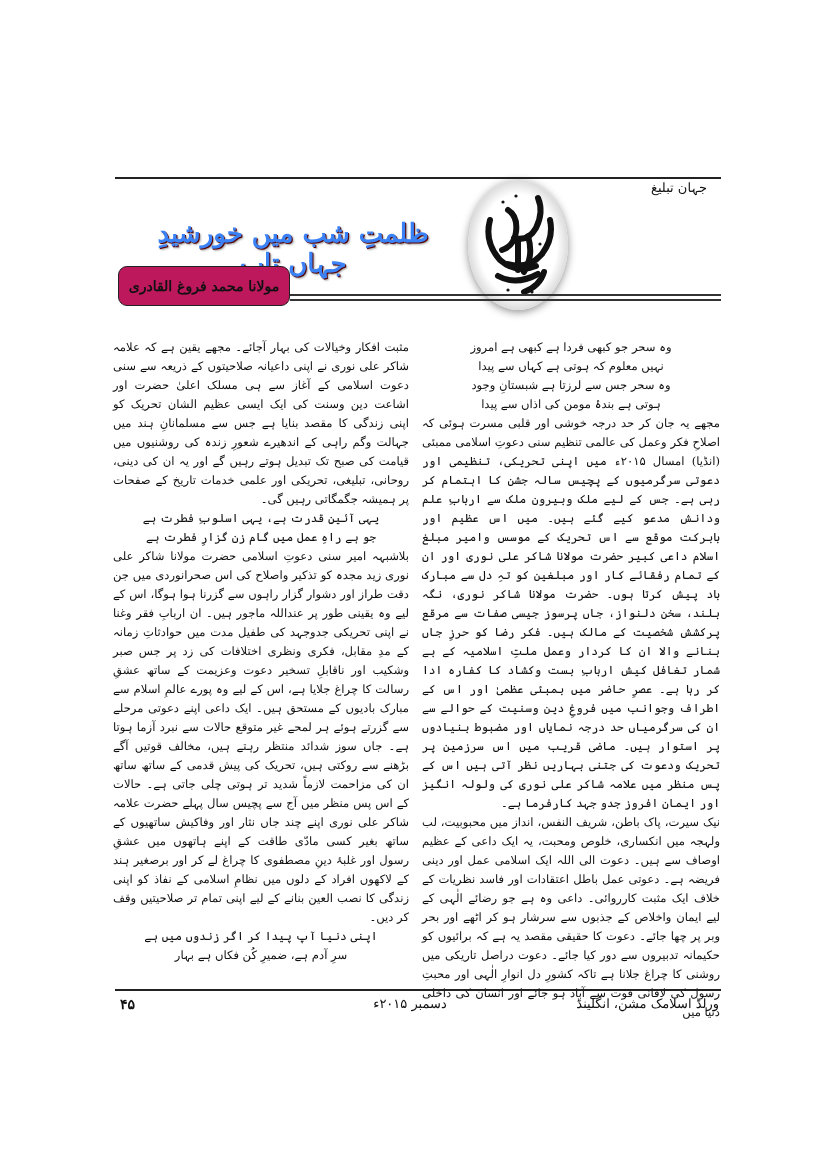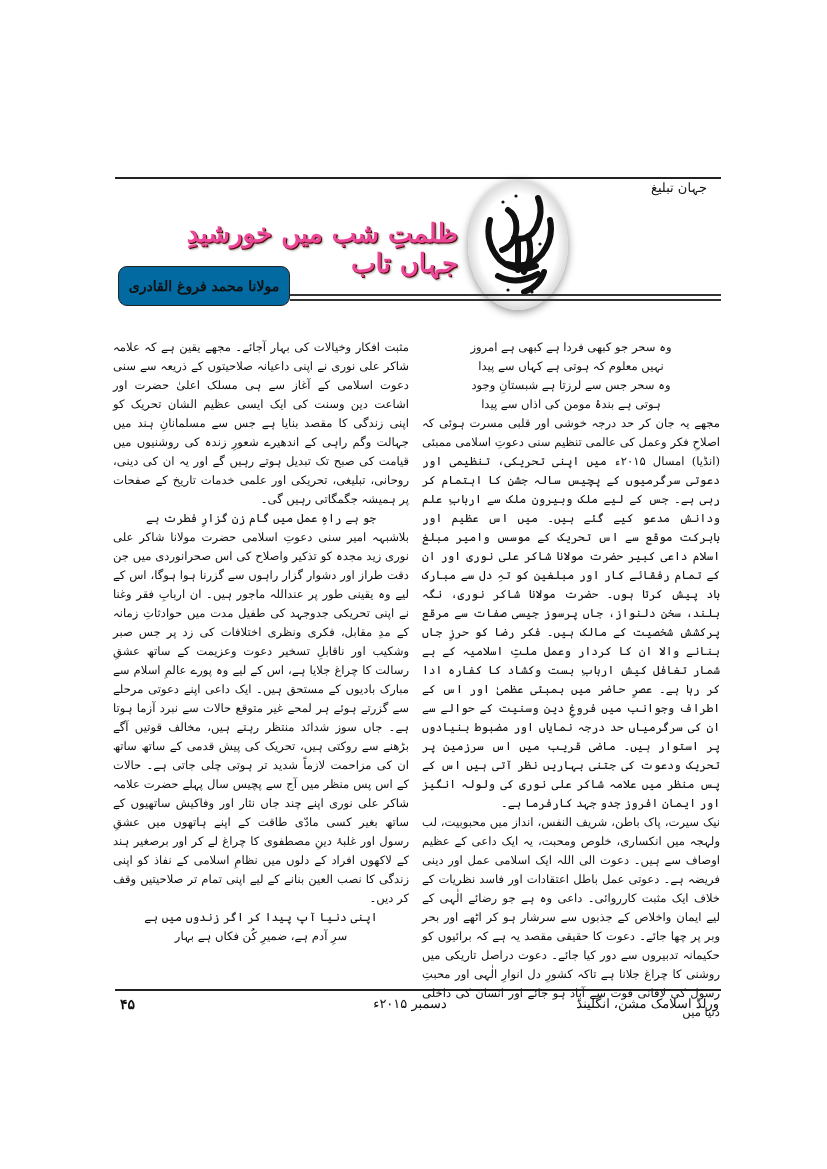--- a/index.html
+++ b/index.html
@@ -5,27 +5,27 @@
   html, body { margin:0; padding:0; }
   body { width:827px; height:1169px; background:#ffffff; position:relative; overflow:hidden;
          font-family:"DejaVu Sans", sans-serif; color:#111; }
   .abs { position:absolute; }
   .rule-top { left:115px; top:177px; width:606px; height:2px; background:#222; }
   .section-label { right:120px; top:180px; font-size:13px; direction:rtl; font-family:"DejaVu Serif", serif; }
   .logo { left:468px; top:180px; width:100px; height:130px; border-radius:50%;
           background:radial-gradient(ellipse at 50% 50%, #fff 55%, #ddd 70%, #888 100%);
           box-shadow:0 2px 8px rgba(0,0,0,.45); overflow:hidden; }
   .logo svg { width:100%; height:100%; }
-  .title { left:128px; top:218px; width:330px; direction:rtl;
-           font-family:"DejaVu Serif", serif; font-size:26px; font-weight:bold; color:#ec4899;
+  .title { left:128px; top:218px; width:330px; text-align:center; direction:rtl;
+           font-family:"DejaVu Serif", serif; font-size:26px; font-weight:bold; color:#3b82f6;
            text-shadow:1px 1px 0 #5a0000, 2px 2px 2px rgba(0,0,0,.35); letter-spacing:0; }
   .double-rule { left:290px; top:294px; width:431px; height:7px;
                  border-top:2px solid #333; border-bottom:2px solid #333; box-sizing:border-box; }
   .author-box { left:118px; top:266px; width:170px; height:38px; border:1.5px solid #222;
-                border-radius:9px; background:#0369a1; display:flex; align-items:center; justify-content:center;
+                border-radius:9px; background:#be185d; display:flex; align-items:center; justify-content:center;
                 direction:rtl; font-family:"DejaVu Serif", serif; font-size:14px; font-weight:bold; }
   .col { top:338px; direction:rtl; text-align:justify; font-family:"DejaVu Serif", serif;
          font-size:11.6px; line-height:19px; }
   .col-right { left:422px; width:298px; }
   .col-left { left:113px; width:296px; top:338px; }
   .col p { margin:0; text-align-last:right; }
   .verse { text-align:center !important; text-align-last:center !important; margin:0; }
   .verse-block { padding:0 40px; }
   .rule-bottom { left:115px; top:989px; width:606px; height:2px; background:#222; }
   .footer { top:996px; font-family:"DejaVu Serif", serif; font-size:13px; direction:rtl;text-align:right; }
@@ -78,20 +78,21 @@
     <p class="verse">وہ سحر جس سے لرزتا ہے شبستانِ وجود</p>
     <p class="verse">ہوتی ہے بندۂ مومن کی اذاں سے پیدا</p>
   </div>
   <p>مجھے یہ جان کر حد درجہ خوشی اور قلبی مسرت ہوئی کہ اصلاحِ فکر وعمل کی عالمی تنظیم سنی دعوتِ اسلامی ممبئی (انڈیا) امسال ۲۰۱۵ء میں اپنی تحریکی، تنظیمی اور دعوتی سرگرمیوں کے پچیس سالہ جشن کا اہتمام کر رہی ہے۔ جس کے لیے ملک وبیرون ملک سے اربابِ علم ودانش مدعو کیے گئے ہیں۔ میں اس عظیم اور بابرکت موقع سے اس تحریک کے موسس وامیر مبلغ اسلام داعی کبیر حضرت مولانا شاکر علی نوری اور ان کے تمام رفقائے کار اور مبلغین کو تہِ دل سے مبارک باد پیش کرتا ہوں۔ حضرت مولانا شاکر نوری، نگہ بلند، سخن دلنواز، جاں پرسوز جیسی صفات سے مرقع پرکشش شخصیت کے مالک ہیں۔ فکر رضا کو حرزِ جاں بنانے والا ان کا کردار وعمل ملتِ اسلامیہ کے بے شمار تغافل کیش اربابِ بست وکشاد کا کفارہ ادا کر رہا ہے۔ عصرِ حاضر میں بمبئی عظمیٰ اور اس کے اطراف وجوانب میں فروغِ دین وسنیت کے حوالے سے ان کی سرگرمیاں حد درجہ نمایاں اور مضبوط بنیادوں پر استوار ہیں۔ ماضی قریب میں اس سرزمین پر تحریک ودعوت کی جتنی بہاریں نظر آتی ہیں اس کے پس منظر میں علامہ شاکر علی نوری کی ولولہ انگیز اور ایمان افروز جدو جہد کارفرما ہے۔</p>
   <p>نیک سیرت، پاک باطن، شریف النفس، انداز میں محبوبیت، لب ولہجہ میں انکساری، خلوص ومحبت، یہ ایک داعی کے عظیم اوصاف سے ہیں۔ دعوت الی اللہ ایک اسلامی عمل اور دینی فریضہ ہے۔ دعوتی عمل باطل اعتقادات اور فاسد نظریات کے خلاف ایک مثبت کارروائی۔ داعی وہ ہے جو رضائے الٰہی کے لیے ایمان واخلاص کے جذبوں سے سرشار ہو کر اٹھے اور بحر وبر پر چھا جائے۔ دعوت کا حقیقی مقصد یہ ہے کہ برائیوں کو حکیمانہ تدبیروں سے دور کیا جائے۔ دعوت دراصل تاریکی میں روشنی کا چراغ جلانا ہے تاکہ کشورِ دل انوارِ الٰہی اور محبتِ رسول کی لافانی قوت سے آباد ہو جائے اور انسان کی داخلی دنیا میں</p>
 </div>
 
 <div class="abs col col-left">
   <p>مثبت افکار وخیالات کی بہار آجائے۔ مجھے یقین ہے کہ علامہ شاکر علی نوری نے اپنی داعیانہ صلاحیتوں کے ذریعہ سے سنی دعوت اسلامی کے آغاز سے ہی مسلک اعلیٰ حضرت اور اشاعت دین وسنت کی ایک ایسی عظیم الشان تحریک کو اپنی زندگی کا مقصد بنایا ہے جس سے مسلمانانِ ہند میں جہالت وگم راہی کے اندھیرے شعورِ زندہ کی روشنیوں میں قیامت کی صبح تک تبدیل ہوتے رہیں گے اور یہ ان کی دینی، روحانی، تبلیغی، تحریکی اور علمی خدمات تاریخ کے صفحات پر ہمیشہ جگمگاتی رہیں گی۔</p>
   <div>
+    <p class="verse">یہی آئینِ قدرت ہے، یہی اسلوبِ فطرت ہے</p>
     <p class="verse">جو ہے راہِ عمل میں گام زن گزارِ فطرت ہے</p>
   </div>
   <p>بلاشبہہ امیر سنی دعوتِ اسلامی حضرت مولانا شاکر علی نوری زید مجدہ کو تذکیر واصلاح کی اس صحرانوردی میں جن دقت طراز اور دشوار گزار راہوں سے گزرنا ہوا ہوگا، اس کے لیے وہ یقینی طور پر عنداللہ ماجور ہیں۔ ان اربابِ فقر وغنا نے اپنی تحریکی جدوجہد کی طفیل مدت میں حوادثاتِ زمانہ کے مدِ مقابل، فکری ونظری اختلافات کی زد پر جس صبر وشکیب اور ناقابلِ تسخیر دعوت وعزیمت کے ساتھ عشقِ رسالت کا چراغ جلایا ہے، اس کے لیے وہ پورے عالمِ اسلام سے مبارک بادیوں کے مستحق ہیں۔ ایک داعی اپنے دعوتی مرحلے سے گزرتے ہوئے ہر لمحے غیر متوقع حالات سے نبرد آزما ہوتا ہے۔ جاں سوز شدائد منتظر رہتے ہیں، مخالف قوتیں آگے بڑھنے سے روکتی ہیں، تحریک کی پیش قدمی کے ساتھ ساتھ ان کی مزاحمت لازماً شدید تر ہوتی چلی جاتی ہے۔ حالات کے اس پس منظر میں آج سے پچیس سال پہلے حضرت علامہ شاکر علی نوری اپنے چند جاں نثار اور وفاکیش ساتھیوں کے ساتھ بغیر کسی مادّی طاقت کے اپنے ہاتھوں میں عشقِ رسول اور غلبۂ دینِ مصطفوی کا چراغ لے کر اور برصغیر ہند کے لاکھوں افراد کے دلوں میں نظامِ اسلامی کے نفاذ کو اپنی زندگی کا نصب العین بنانے کے لیے اپنی تمام تر صلاحیتیں وقف کر دیں۔</p>
   <div>
     <p class="verse">اپنی دنیا آپ پیدا کر اگر زندوں میں ہے</p>
     <p class="verse">سرِ آدم ہے، ضمیرِ کُن فکاں ہے بہار</p>
   </div>
 </div>
 
 <div class="abs rule-bottom"></div>

